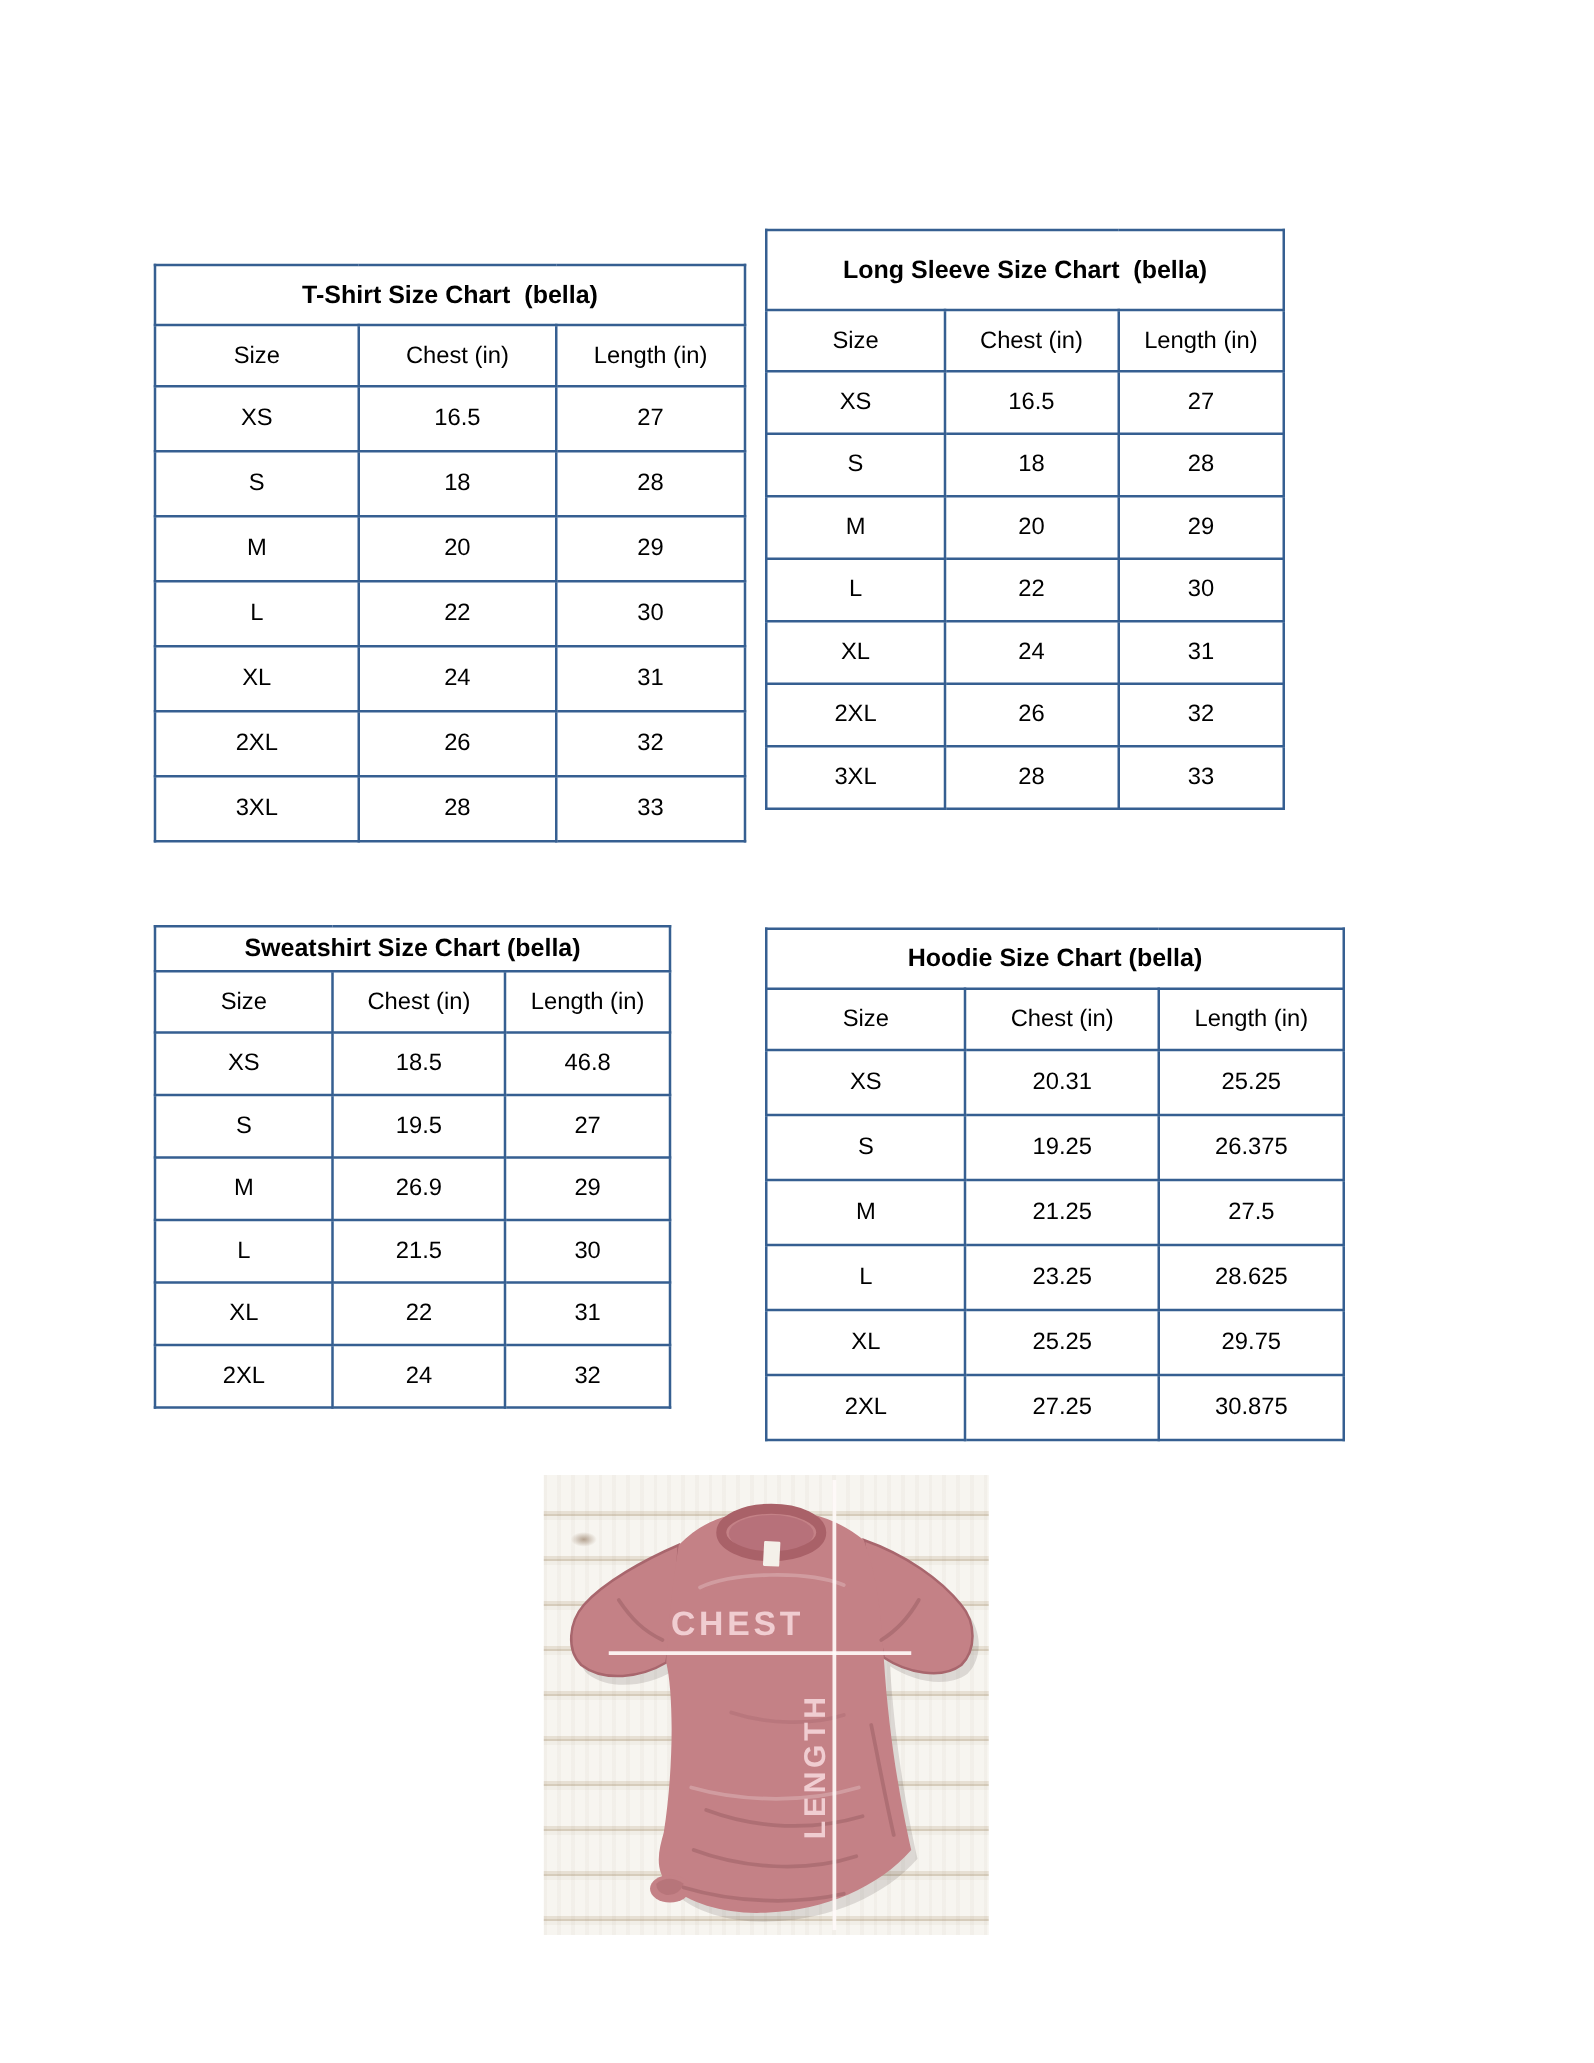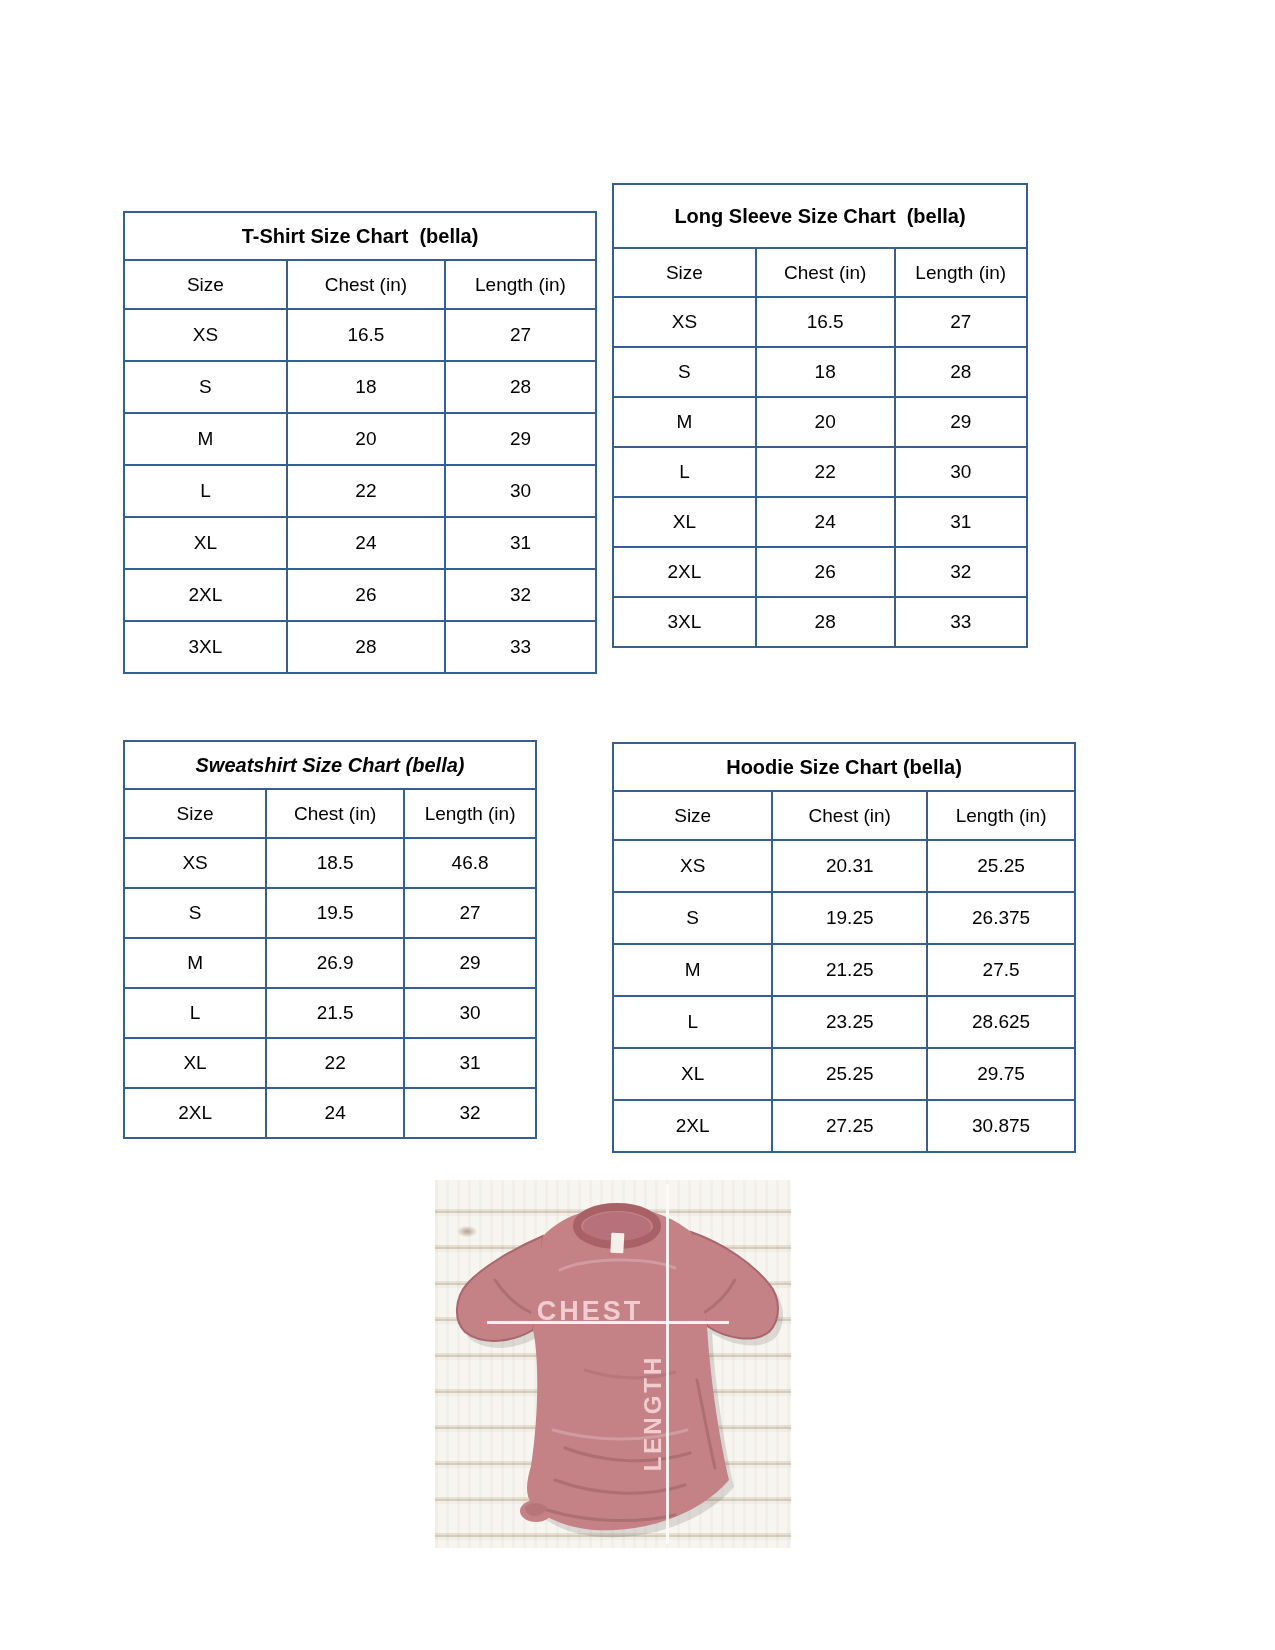--- a/index.html
+++ b/index.html
@@ -23,42 +23,42 @@
     font-size:19px;font-weight:normal;color:#000;padding:0;
   }
   .size-table .title-cell{
     font-weight:bold;font-size:20px;white-space:pre;
   }
   #table-tshirt{left:123px;top:183px;width:474px;margin-top:28px;}
   #table-tshirt .title-row{height:48px;} #table-tshirt .header-row{height:49px;} #table-tshirt .data-row{height:52px;}
   #table-longsleeve{left:612px;top:183px;width:416px;}
   #table-longsleeve .title-row{height:64px;} #table-longsleeve .header-row{height:49px;} #table-longsleeve .data-row{height:50px;}
   #table-sweatshirt{left:123px;top:740px;width:414px;}
-  #table-sweatshirt .title-row{height:48px;font-style:italic;} #table-sweatshirt .header-row{height:49px;} #table-sweatshirt .data-row{height:50px;}
+  #table-sweatshirt .title-row{height:36px;} #table-sweatshirt .header-row{height:49px;} #table-sweatshirt .data-row{height:50px;}
   #table-hoodie{left:612px;top:742px;width:464px;}
   #table-hoodie .title-row{height:48px;} #table-hoodie .header-row{height:49px;} #table-hoodie .data-row{height:52px;}
 
   
   #photo{
     position:absolute;left:435px;top:1180px;width:356px;height:368px;overflow:hidden;
     background:
       radial-gradient(ellipse 16px 9px at 9% 14%, rgba(125,94,66,.55), transparent 65%),
       radial-gradient(ellipse 12px 7px at 93% 38%, rgba(150,118,88,.40), transparent 65%),
       radial-gradient(ellipse 18px 8px at 42% 88%, rgba(132,100,70,.38), transparent 65%),
       radial-gradient(ellipse 10px 6px at 78% 74%, rgba(150,118,88,.30), transparent 65%),
       repeating-linear-gradient(90deg, rgba(120,95,70,.04) 0 3px, transparent 3px 11px),
       repeating-linear-gradient(180deg, #f7f5f0 0 29px, #e7e0d4 29px 31px, #d6ccbb 31px 33px, #f1eee7 33px 36px);
   }
   #photo svg{position:absolute;left:0;top:0;}
   .measure-line{position:absolute;background:var(--measure-line-color);}
   #length-line{left:231px;top:4px;width:3px;height:360px;}
   #chest-line{left:52px;top:141px;width:242px;height:3px;}
   #chest-label{
     position:absolute;left:70px;top:104px;width:170px;text-align:center;
-    font-size:27px;font-weight:bold;letter-spacing:3px;color:var(--mockup-label-color);margin-top:12px;
+    font-size:27px;font-weight:bold;letter-spacing:3px;color:var(--mockup-label-color);
   }
   #length-label{
     position:absolute;left:143px;top:219px;width:150px;text-align:center;
     font-size:24px;font-weight:bold;letter-spacing:3px;color:var(--mockup-label-color);
     transform:rotate(-90deg);
   }
 </style>
 </head>
 <body>
 

